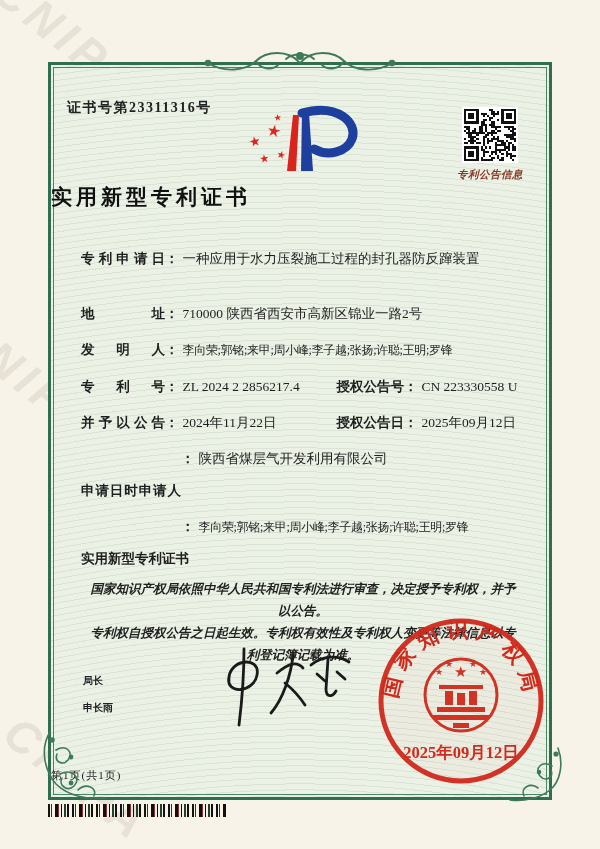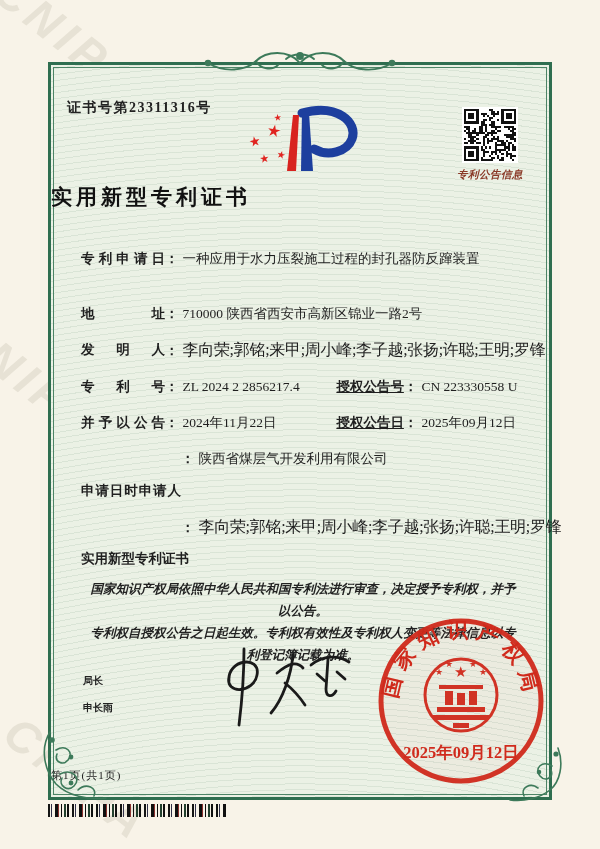--- a/index.html
+++ b/index.html
@@ -59,24 +59,24 @@
   }
 
   .fields { position:absolute; left:30px; top:183px; width:446px; font-size:13.5px; color:#1f1f1f; }
   .frow { margin-bottom:15px; line-height:21px; white-space:nowrap; }
   .frow-first { margin-bottom:34px; }
   .lab {
     display:inline-block; width:84px; text-align:justify; text-align-last:justify;
     font-weight:700; vertical-align:top;
   }
   .lab.wide { width:100px;margin-top:32px; }
-  .lab2 { font-weight:700;text-decoration:underline; }
+  .lab2 { font-weight:700; }
   .colon { font-weight:700; margin-right:4px; }
   .val { letter-spacing:0; }
-  .val-small { font-size:16px; letter-spacing:-0.3px; }
+  .val-small { font-size:12px; letter-spacing:-0.3px; }
   .cell1 { display:inline-block; width:252px; }
 
   .legal {
     position:absolute; left:36px; top:513px; width:432px; text-align:center;
     font-size:12.5px; font-style:italic; font-weight:600; color:#222; line-height:22px;
   }
 
   .signer { position:absolute; left:32px; top:602px; font-size:10px; font-weight:700; color:#222; line-height:27px; }
   .signature { position:absolute; left:148px; top:576px; }
 

